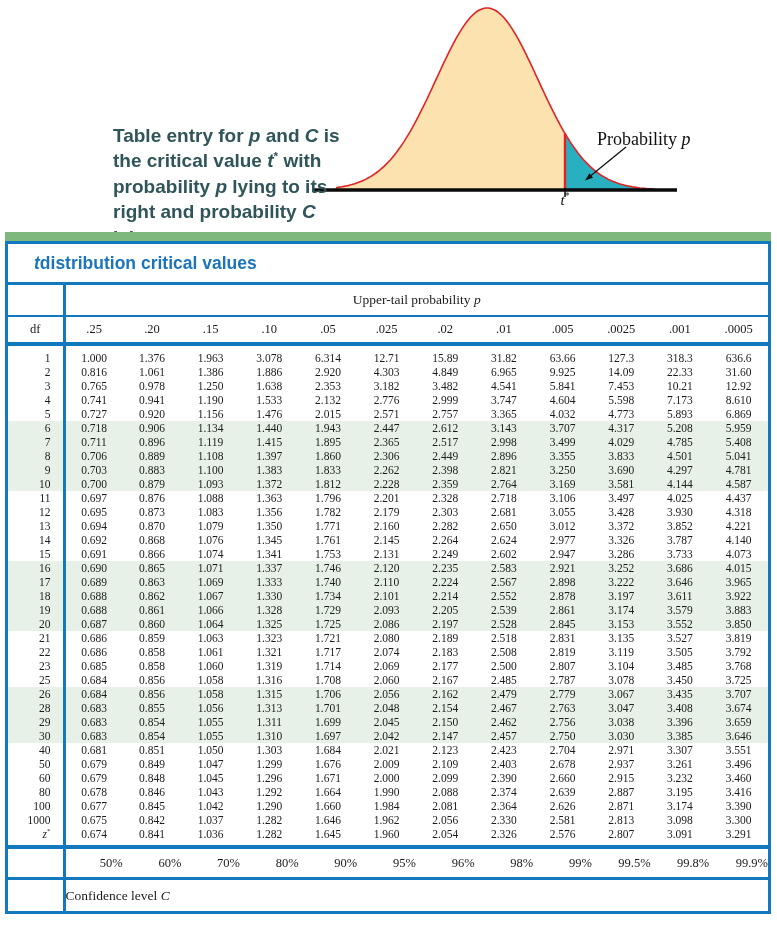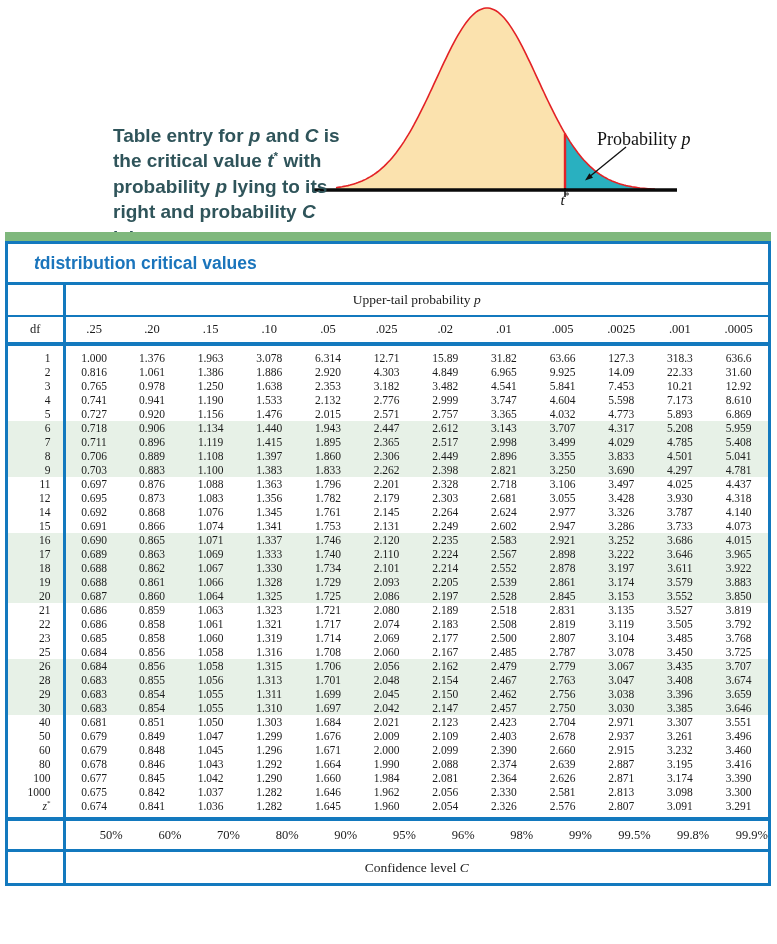--- a/index.html
+++ b/index.html
@@ -29,21 +29,21 @@
   .df-head-spacer{border-right:3px solid var(--bd);border-bottom:2px solid var(--bd);}
   .labels-row th{height:25px;text-align:center;font-size:12.5px;border-bottom:4px solid var(--bd);}
   .labels-row th.dfcol{border-right:3px solid var(--bd);}
   tbody td{line-height:14px;font-size:11.5px;text-align:center;}
   tbody td.dfcell{text-align:right;padding-right:12px;border-right:3px solid var(--bd);}
   tbody tr:first-child td{padding-top:5px;}
   tbody tr:last-child td{padding-bottom:4px;}
   tbody tr.band td{background:var(--band);}
   .conf-row td{height:28px;text-align:right;font-size:12.5px;border-top:4px solid var(--bd);border-bottom:3px solid var(--bd);}
   .conf-row td.dfcell,.conf-label-row td.dfcell{border-right:3px solid var(--bd);}
-  .conf-label-row td{height:31px;text-align:center;font-size:13.5px;}
+  .conf-label-row td{height:31px;font-size:13.5px;}
 </style>
 </head>
 <body style="--bd: #1379be; --band: #e7f1e7;">
 
 <div class="figure">
   <svg width="777" height="232" viewBox="0 0 777 232">
     <path d="M 336,187.7 L 338,187.4 L 340,187.1 L 342,186.8 L 344,186.4 L 346,186.0 L 348,185.6 L 350,185.1 L 352,184.5 L 354,183.9 L 356,183.3 L 358,182.6 L 360,181.8 L 362,181.0 L 364,180.1 L 366,179.1 L 368,178.0 L 370,176.9 L 372,175.7 L 374,174.4 L 376,173.0 L 378,171.5 L 380,169.9 L 382,168.1 L 384,166.3 L 386,164.4 L 388,162.3 L 390,160.2 L 392,157.9 L 394,155.5 L 396,153.0 L 398,150.3 L 400,147.5 L 402,144.6 L 404,141.6 L 406,138.4 L 408,135.2 L 410,131.8 L 412,128.3 L 414,124.7 L 416,120.9 L 418,117.1 L 420,113.2 L 422,109.2 L 424,105.1 L 426,101.0 L 428,96.8 L 430,92.5 L 432,88.3 L 434,83.9 L 436,79.6 L 438,75.3 L 440,71.0 L 442,66.7 L 444,62.4 L 446,58.3 L 448,54.1 L 450,50.1 L 452,46.2 L 454,42.4 L 456,38.7 L 458,35.2 L 460,31.8 L 462,28.6 L 464,25.6 L 466,22.8 L 468,20.2 L 470,17.8 L 472,15.7 L 474,13.8 L 476,12.2 L 478,10.8 L 480,9.7 L 482,8.9 L 484,8.3 L 486,8.0 L 488,8.0 L 490,8.3 L 492,8.9 L 494,9.7 L 496,10.8 L 498,12.2 L 500,13.8 L 502,15.7 L 504,17.8 L 506,20.2 L 508,22.8 L 510,25.6 L 512,28.6 L 514,31.8 L 516,35.2 L 518,38.7 L 520,42.4 L 522,46.2 L 524,50.1 L 526,54.1 L 528,58.3 L 530,62.4 L 532,66.7 L 534,71.0 L 536,75.3 L 538,79.6 L 540,83.9 L 542,88.3 L 544,92.5 L 546,96.8 L 548,101.0 L 550,105.1 L 552,109.2 L 554,113.2 L 556,117.1 L 558,120.9 L 560,124.7 L 562,128.3 L 564,131.8 L 566,135.2 L 568,138.4 L 570,141.6 L 572,144.6 L 574,147.5 L 576,150.3 L 578,153.0 L 580,155.5 L 582,157.9 L 584,160.2 L 586,162.3 L 588,164.4 L 590,166.3 L 592,168.1 L 594,169.9 L 596,171.5 L 598,173.0 L 600,174.4 L 602,175.7 L 604,176.9 L 606,178.0 L 608,179.1 L 610,180.1 L 612,181.0 L 614,181.8 L 616,182.6 L 618,183.3 L 620,183.9 L 622,184.5 L 624,185.1 L 626,185.6 L 628,186.0 L 630,186.4 L 632,186.8 L 634,187.1 L 636,187.4 L 638,187.7 L 640,188.0 L 642,188.2 L 644,188.4 L 646,188.6 L 648,188.8 L 650,188.9 L 652,189.0 L 654,189.1 L 655,189.2 L 655,190 L 336,190 Z" fill="#fbe2ae"></path>
     <path d="M 565,133.5 L 567,136.8 L 569,140.0 L 571,143.1 L 573,146.1 L 575,148.9 L 577,151.6 L 579,154.2 L 581,156.7 L 583,159.0 L 585,161.3 L 587,163.4 L 589,165.4 L 591,167.2 L 593,169.0 L 595,170.7 L 597,172.2 L 599,173.7 L 601,175.0 L 603,176.3 L 605,177.5 L 607,178.6 L 609,179.6 L 611,180.5 L 613,181.4 L 615,182.2 L 617,182.9 L 619,183.6 L 621,184.2 L 623,184.8 L 625,185.3 L 627,185.8 L 629,186.2 L 631,186.6 L 633,187.0 L 635,187.3 L 637,187.6 L 639,187.9 L 641,188.1 L 643,188.3 L 645,188.5 L 647,188.7 L 649,188.8 L 651,189.0 L 653,189.1 L 655,189.2 L 655,189.2 L 655,190 L 565,190 Z" fill="#29b0c0"></path>
     <path fill="none" stroke-width="1.6" d="M 336,187.7 L 338,187.4 L 340,187.1 L 342,186.8 L 344,186.4 L 346,186.0 L 348,185.6 L 350,185.1 L 352,184.5 L 354,183.9 L 356,183.3 L 358,182.6 L 360,181.8 L 362,181.0 L 364,180.1 L 366,179.1 L 368,178.0 L 370,176.9 L 372,175.7 L 374,174.4 L 376,173.0 L 378,171.5 L 380,169.9 L 382,168.1 L 384,166.3 L 386,164.4 L 388,162.3 L 390,160.2 L 392,157.9 L 394,155.5 L 396,153.0 L 398,150.3 L 400,147.5 L 402,144.6 L 404,141.6 L 406,138.4 L 408,135.2 L 410,131.8 L 412,128.3 L 414,124.7 L 416,120.9 L 418,117.1 L 420,113.2 L 422,109.2 L 424,105.1 L 426,101.0 L 428,96.8 L 430,92.5 L 432,88.3 L 434,83.9 L 436,79.6 L 438,75.3 L 440,71.0 L 442,66.7 L 444,62.4 L 446,58.3 L 448,54.1 L 450,50.1 L 452,46.2 L 454,42.4 L 456,38.7 L 458,35.2 L 460,31.8 L 462,28.6 L 464,25.6 L 466,22.8 L 468,20.2 L 470,17.8 L 472,15.7 L 474,13.8 L 476,12.2 L 478,10.8 L 480,9.7 L 482,8.9 L 484,8.3 L 486,8.0 L 488,8.0 L 490,8.3 L 492,8.9 L 494,9.7 L 496,10.8 L 498,12.2 L 500,13.8 L 502,15.7 L 504,17.8 L 506,20.2 L 508,22.8 L 510,25.6 L 512,28.6 L 514,31.8 L 516,35.2 L 518,38.7 L 520,42.4 L 522,46.2 L 524,50.1 L 526,54.1 L 528,58.3 L 530,62.4 L 532,66.7 L 534,71.0 L 536,75.3 L 538,79.6 L 540,83.9 L 542,88.3 L 544,92.5 L 546,96.8 L 548,101.0 L 550,105.1 L 552,109.2 L 554,113.2 L 556,117.1 L 558,120.9 L 560,124.7 L 562,128.3 L 564,131.8 L 566,135.2 L 568,138.4 L 570,141.6 L 572,144.6 L 574,147.5 L 576,150.3 L 578,153.0 L 580,155.5 L 582,157.9 L 584,160.2 L 586,162.3 L 588,164.4 L 590,166.3 L 592,168.1 L 594,169.9 L 596,171.5 L 598,173.0 L 600,174.4 L 602,175.7 L 604,176.9 L 606,178.0 L 608,179.1 L 610,180.1 L 612,181.0 L 614,181.8 L 616,182.6 L 618,183.3 L 620,183.9 L 622,184.5 L 624,185.1 L 626,185.6 L 628,186.0 L 630,186.4 L 632,186.8 L 634,187.1 L 636,187.4 L 638,187.7 L 640,188.0 L 642,188.2 L 644,188.4 L 646,188.6 L 648,188.8 L 650,188.9 L 652,189.0 L 654,189.1 L 655,189.2" stroke="#e32226"></path>
     <line x1="565" y1="133.5" x2="565" y2="190" stroke-width="2.4" stroke="#e32226"></line>
@@ -230,20 +230,35 @@
             <td>1.383</td>
             <td>1.833</td>
             <td>2.262</td>
             <td>2.398</td>
             <td>2.821</td>
             <td>3.250</td>
             <td>3.690</td>
             <td>4.297</td>
             <td>4.781</td>
           </tr>
+          <tr class="band">
+            <td class="dfcell">10</td>
+            <td>0.700</td>
+            <td>0.879</td>
+            <td>1.093</td>
+            <td>1.372</td>
+            <td>1.812</td>
+            <td>2.228</td>
+            <td>2.359</td>
+            <td>2.764</td>
+            <td>3.169</td>
+            <td>3.581</td>
+            <td>4.144</td>
+            <td>4.587</td>
+          </tr>
           <tr>
             <td class="dfcell">11</td>
             <td>0.697</td>
             <td>0.876</td>
             <td>1.088</td>
             <td>1.363</td>
             <td>1.796</td>
             <td>2.201</td>
             <td>2.328</td>
             <td>2.718</td>
@@ -259,20 +274,35 @@
             <td>1.083</td>
             <td>1.356</td>
             <td>1.782</td>
             <td>2.179</td>
             <td>2.303</td>
             <td>2.681</td>
             <td>3.055</td>
             <td>3.428</td>
             <td>3.930</td>
             <td>4.318</td>
+          </tr>
+          <tr>
+            <td class="dfcell">13</td>
+            <td>0.694</td>
+            <td>0.870</td>
+            <td>1.079</td>
+            <td>1.350</td>
+            <td>1.771</td>
+            <td>2.160</td>
+            <td>2.282</td>
+            <td>2.650</td>
+            <td>3.012</td>
+            <td>3.372</td>
+            <td>3.852</td>
+            <td>4.221</td>
           </tr>
           <tr>
             <td class="dfcell">14</td>
             <td>0.692</td>
             <td>0.868</td>
             <td>1.076</td>
             <td>1.345</td>
             <td>1.761</td>
             <td>2.145</td>
             <td>2.264</td>

